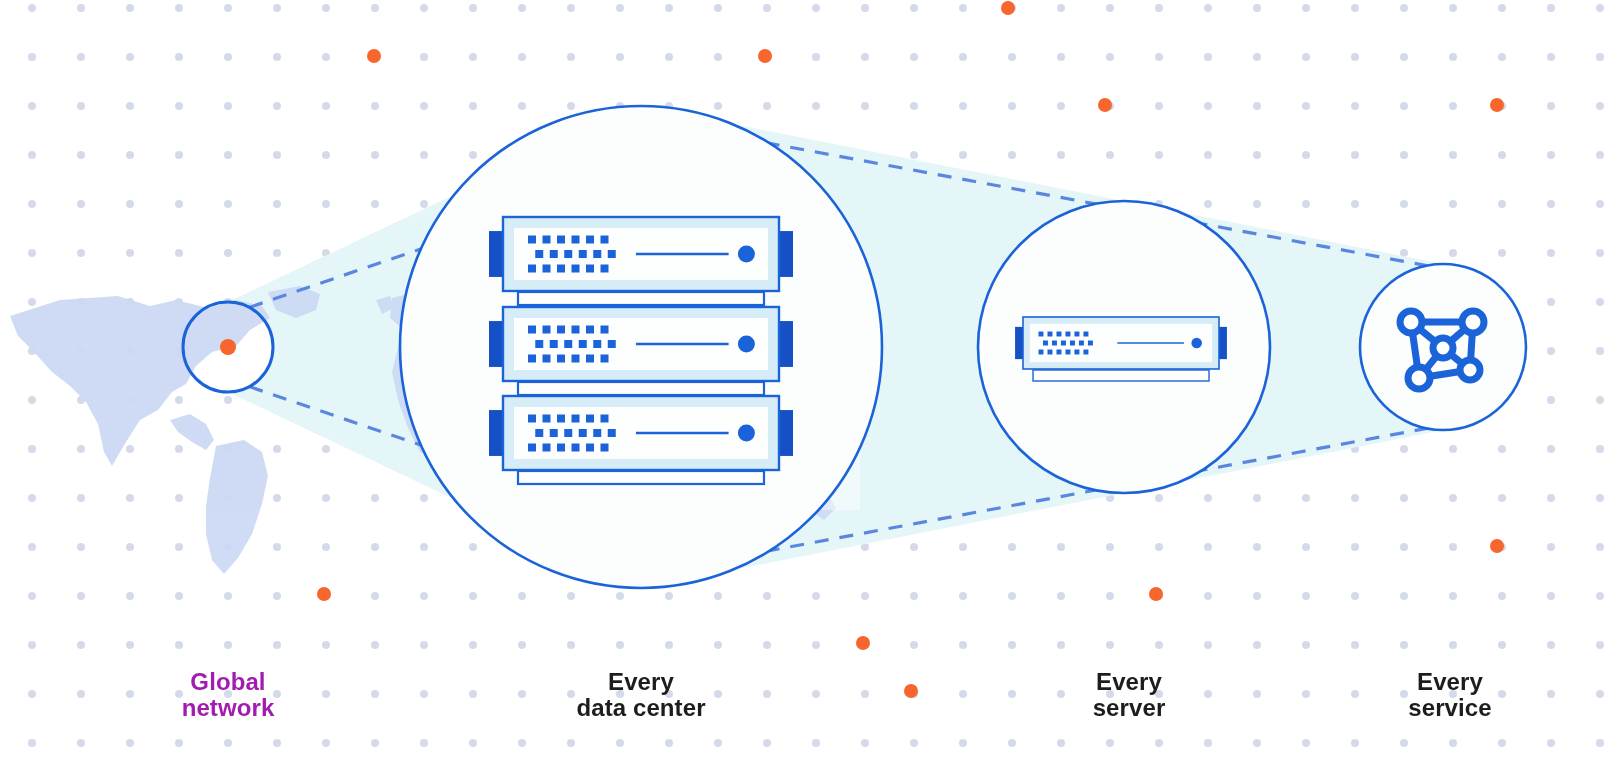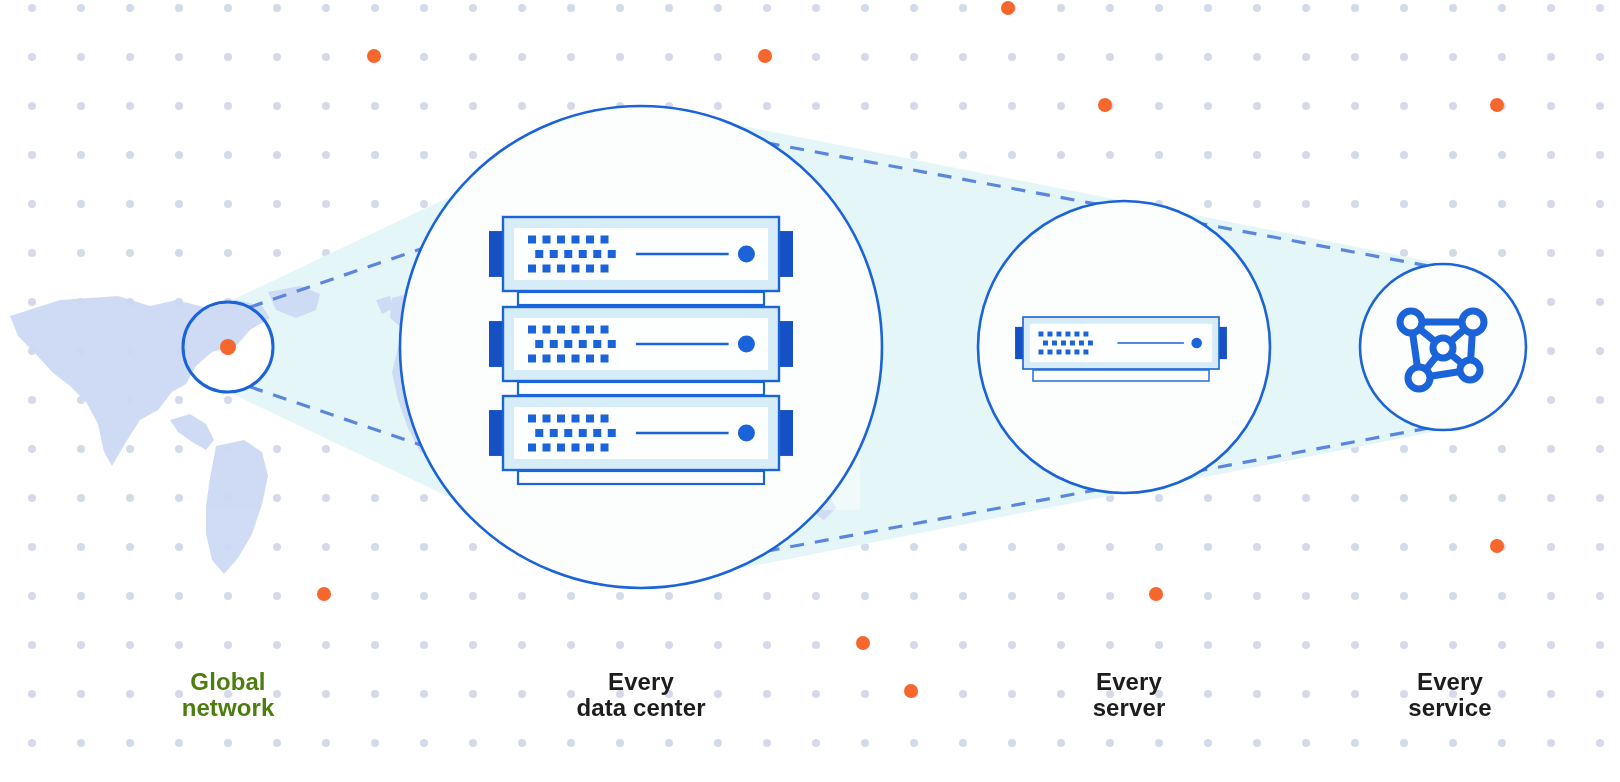--- a/index.html
+++ b/index.html
@@ -773,21 +773,21 @@
           <line x1="1419" y1="378" x2="1470" y2="370" stroke="#1a63d8" stroke-width="7" stroke-linecap="round"></line>
           <circle cx="1411" cy="322" r="11" fill="#ffffff" stroke="#1a63d8" stroke-width="7"></circle>
           <circle cx="1473" cy="322" r="11" fill="#ffffff" stroke="#1a63d8" stroke-width="7"></circle>
           <circle cx="1443" cy="348" r="10" fill="#ffffff" stroke="#1a63d8" stroke-width="7"></circle>
           <circle cx="1419" cy="378" r="11" fill="#ffffff" stroke="#1a63d8" stroke-width="7"></circle>
           <circle cx="1470" cy="370" r="10" fill="#ffffff" stroke="#1a63d8" stroke-width="7"></circle>
         </g>
       </g>
   </svg>
 
-  <div class="lbl lbl-blue" id="lbl-0" style="color: #4d7c0f; left: 48px; top: 669px; width: 360px;">Global
+  <div class="lbl lbl-blue" id="lbl-0" style="color: #a21caf; left: 48px; top: 669px; width: 360px;">Global
 network</div>
   <div class="lbl lbl-dark" id="lbl-1" style="color: rgb(29, 29, 31); left: 461px; top: 669px; width: 360px;">Every
 data center</div>
   <div class="lbl lbl-dark" id="lbl-2" style="color: rgb(29, 29, 31); left: 949px; top: 669px; width: 360px;">Every
 server</div>
   <div class="lbl lbl-dark" id="lbl-3" style="color: rgb(29, 29, 31); left: 1270px; top: 669px; width: 360px;">Every
 service</div>
 </div>
 
 </body></html>

